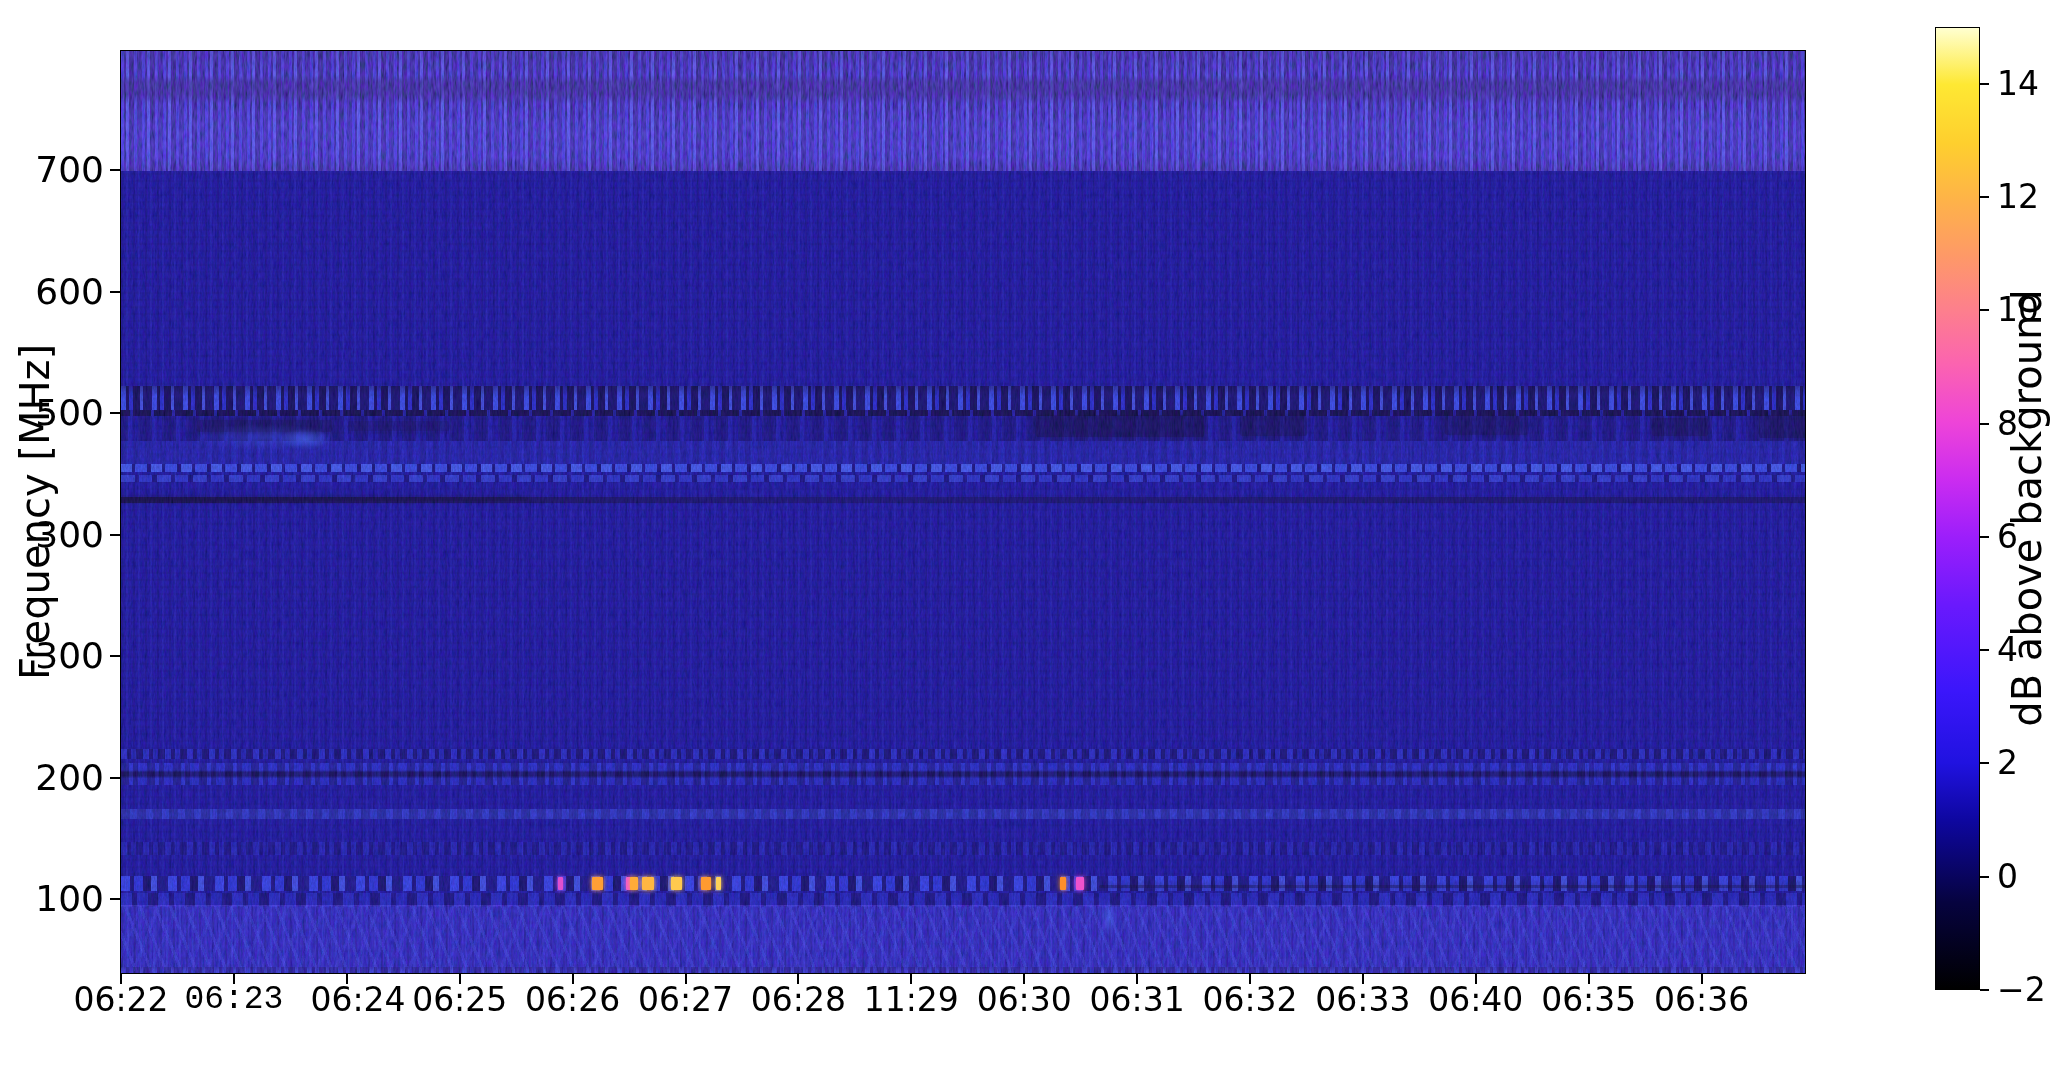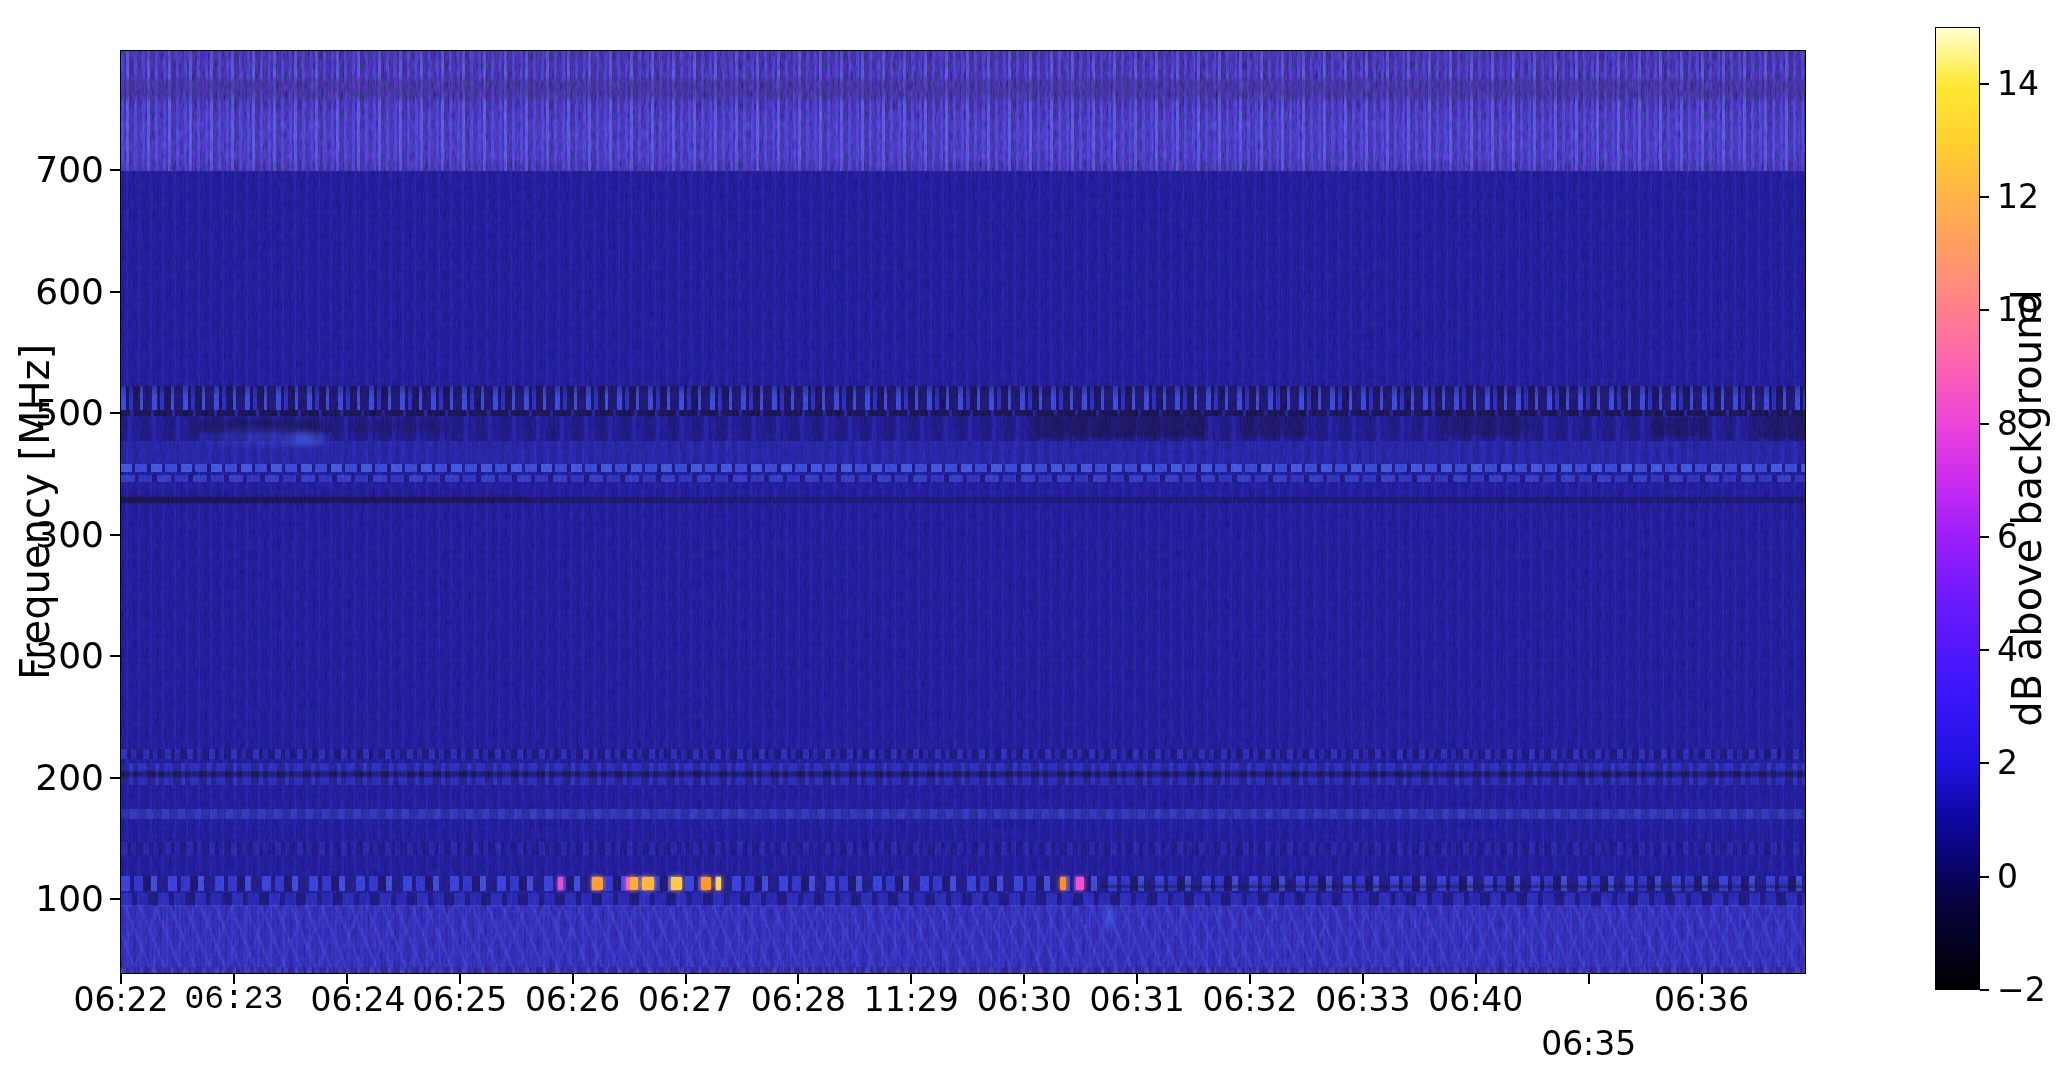--- a/index.html
+++ b/index.html
@@ -182,21 +182,21 @@
       <div class="xticklabel" style="left: 1024.2px;">06:30</div>
       <div class="xtick" style="left: 1136.1px;"></div>
       <div class="xticklabel" style="left: 1137.1px;">06:31</div>
       <div class="xtick" style="left: 1249px;"></div>
       <div class="xticklabel" style="left: 1250px;">06:32</div>
       <div class="xtick" style="left: 1361.9px;"></div>
       <div class="xticklabel" style="left: 1362.9px;">06:33</div>
       <div class="xtick" style="left: 1474.8px;"></div>
       <div class="xticklabel" style="left: 1475.8px;">06:40</div>
       <div class="xtick" style="left: 1587.7px;"></div>
-      <div class="xticklabel" style="left: 1588.7px; margin-top: 44px;">06:35</div>
+      <div class="xticklabel" style="left: 1588.7px;">06:35</div>
       <div class="xtick" style="left: 1700.6px;"></div>
       <div class="xticklabel" style="left: 1701.6px;">06:36</div>
       <div class="ytick" style="top: 169px;"></div>
       <div class="yticklabel" style="top: 152px;">700</div>
       <div class="ytick" style="top: 290.5px;"></div>
       <div class="yticklabel" style="top: 273.5px;">600</div>
       <div class="ytick" style="top: 412px;"></div>
       <div class="yticklabel" style="top: 395px;">500</div>
       <div class="ytick" style="top: 533.5px;"></div>
       <div class="yticklabel" style="top: 516.5px;">300</div>

